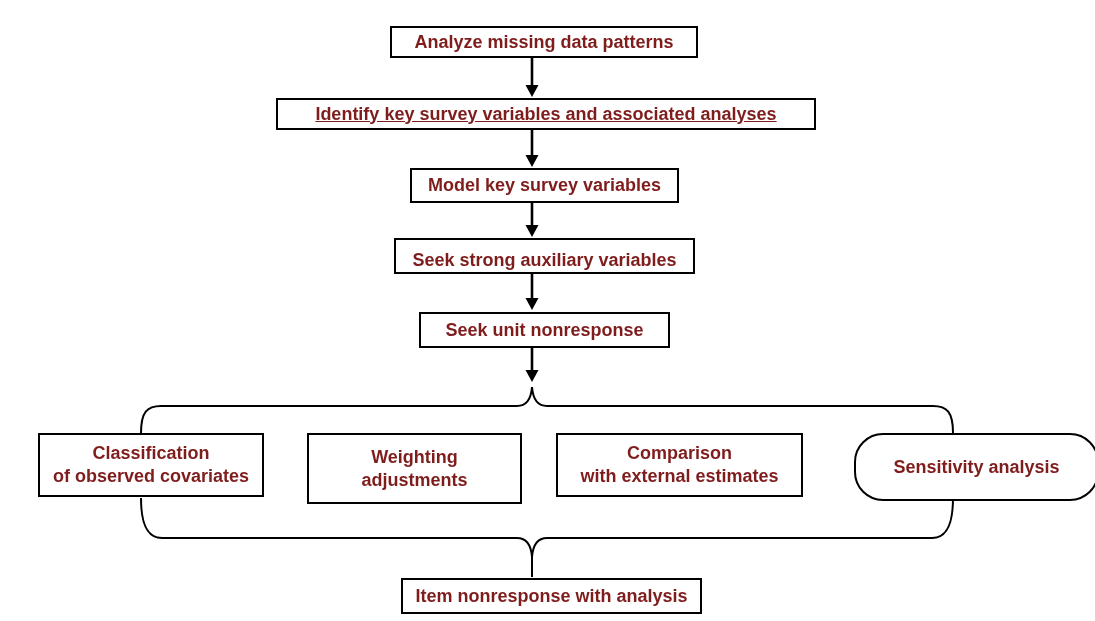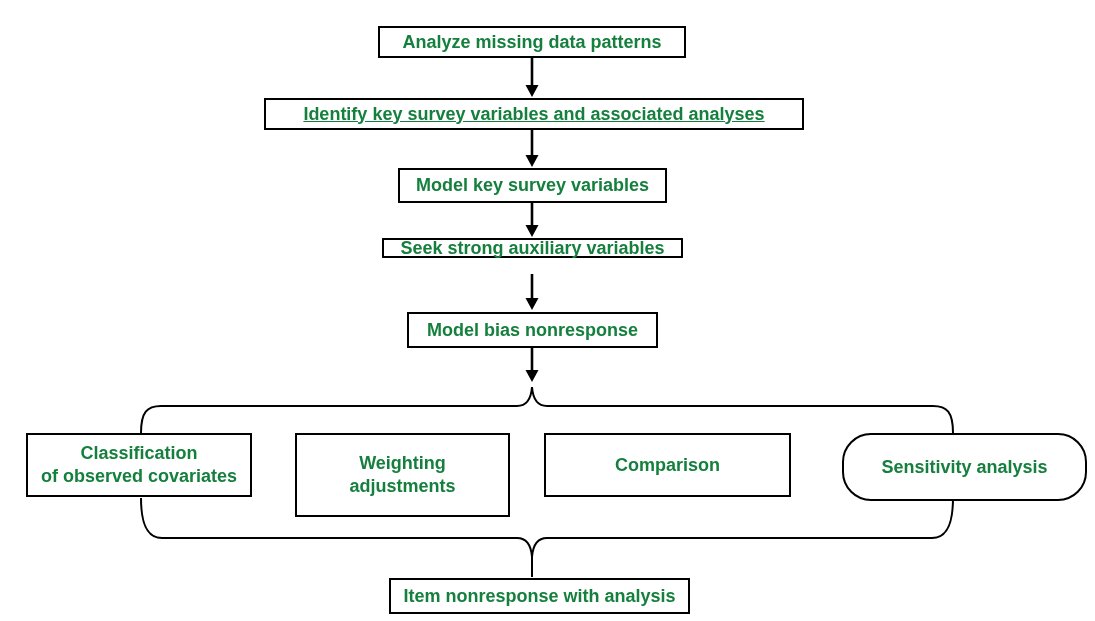--- a/index.html
+++ b/index.html
@@ -20,30 +20,31 @@
     left: 0;
     top: 0;
     width: 1095px;
     height: 621px;
   }
   .box {
     position: absolute;
     box-sizing: border-box;
     background: #ffffff;
     border: 2px solid #000000;
-    color: #15803d;
+    color: #7f1d1d;
     font-weight: 700;
     font-size: 18px;
     display: flex;
     flex-direction: column;
     align-items: center;
     justify-content: center;
     text-align: center;
     line-height: 23px;
     white-space: nowrap;
+    margin-left: 12px;
   }
   .box span { display: block; }
 </style>
 </head>
 <body>
 
 <div class="canvas">
 
   <svg class="connector-layer" width="1095" height="621" viewBox="0 0 1095 621" xmlns="http://www.w3.org/2000/svg">
 
@@ -92,40 +93,41 @@
   </div>
 
   <div class="box" style="left:264px; top:98px; width:540px; height:32px;text-decoration:underline;">
     <span>Identify key survey variables and associated analyses</span>
   </div>
 
   <div class="box" style="left:398px; top:168px; width:269px; height:35px;align-items:center;">
     <span>Model key survey variables</span>
   </div>
 
-  <div class="box" style="left:382px; top:238px; width:301px; height:20px;">
+  <div class="box" style="left:382px; top:238px; width:301px; height:36px;justify-content:flex-end;">
     <span>Seek strong auxiliary variables</span>
   </div>
 
   <div class="box" style="left:407px; top:312px; width:251px; height:36px;">
-    <span>Model bias nonresponse</span>
+    <span>Seek unit nonresponse</span>
   </div>
 
   <div class="box" style="left:26px; top:433px; width:226px; height:64px;">
     <span>Classification</span>
     <span>of observed covariates</span>
   </div>
 
-  <div class="box" style="left:295px; top:433px; width:215px; height:84px;">
+  <div class="box" style="left:295px; top:433px; width:215px; height:71px;">
     <span>Weighting</span>
     <span>adjustments</span>
   </div>
 
   <div class="box" style="left:544px; top:433px; width:247px; height:64px;">
     <span>Comparison</span>
+    <span>with external estimates</span>
   </div>
 
   <div class="box" style="left:842px; top:433px; width:245px; height:68px;border-radius:29px;">
     <span>Sensitivity analysis</span>
   </div>
 
   <div class="box" style="left:389px; top:578px; width:301px; height:36px;">
     <span>Item nonresponse with analysis</span>
   </div>
 

